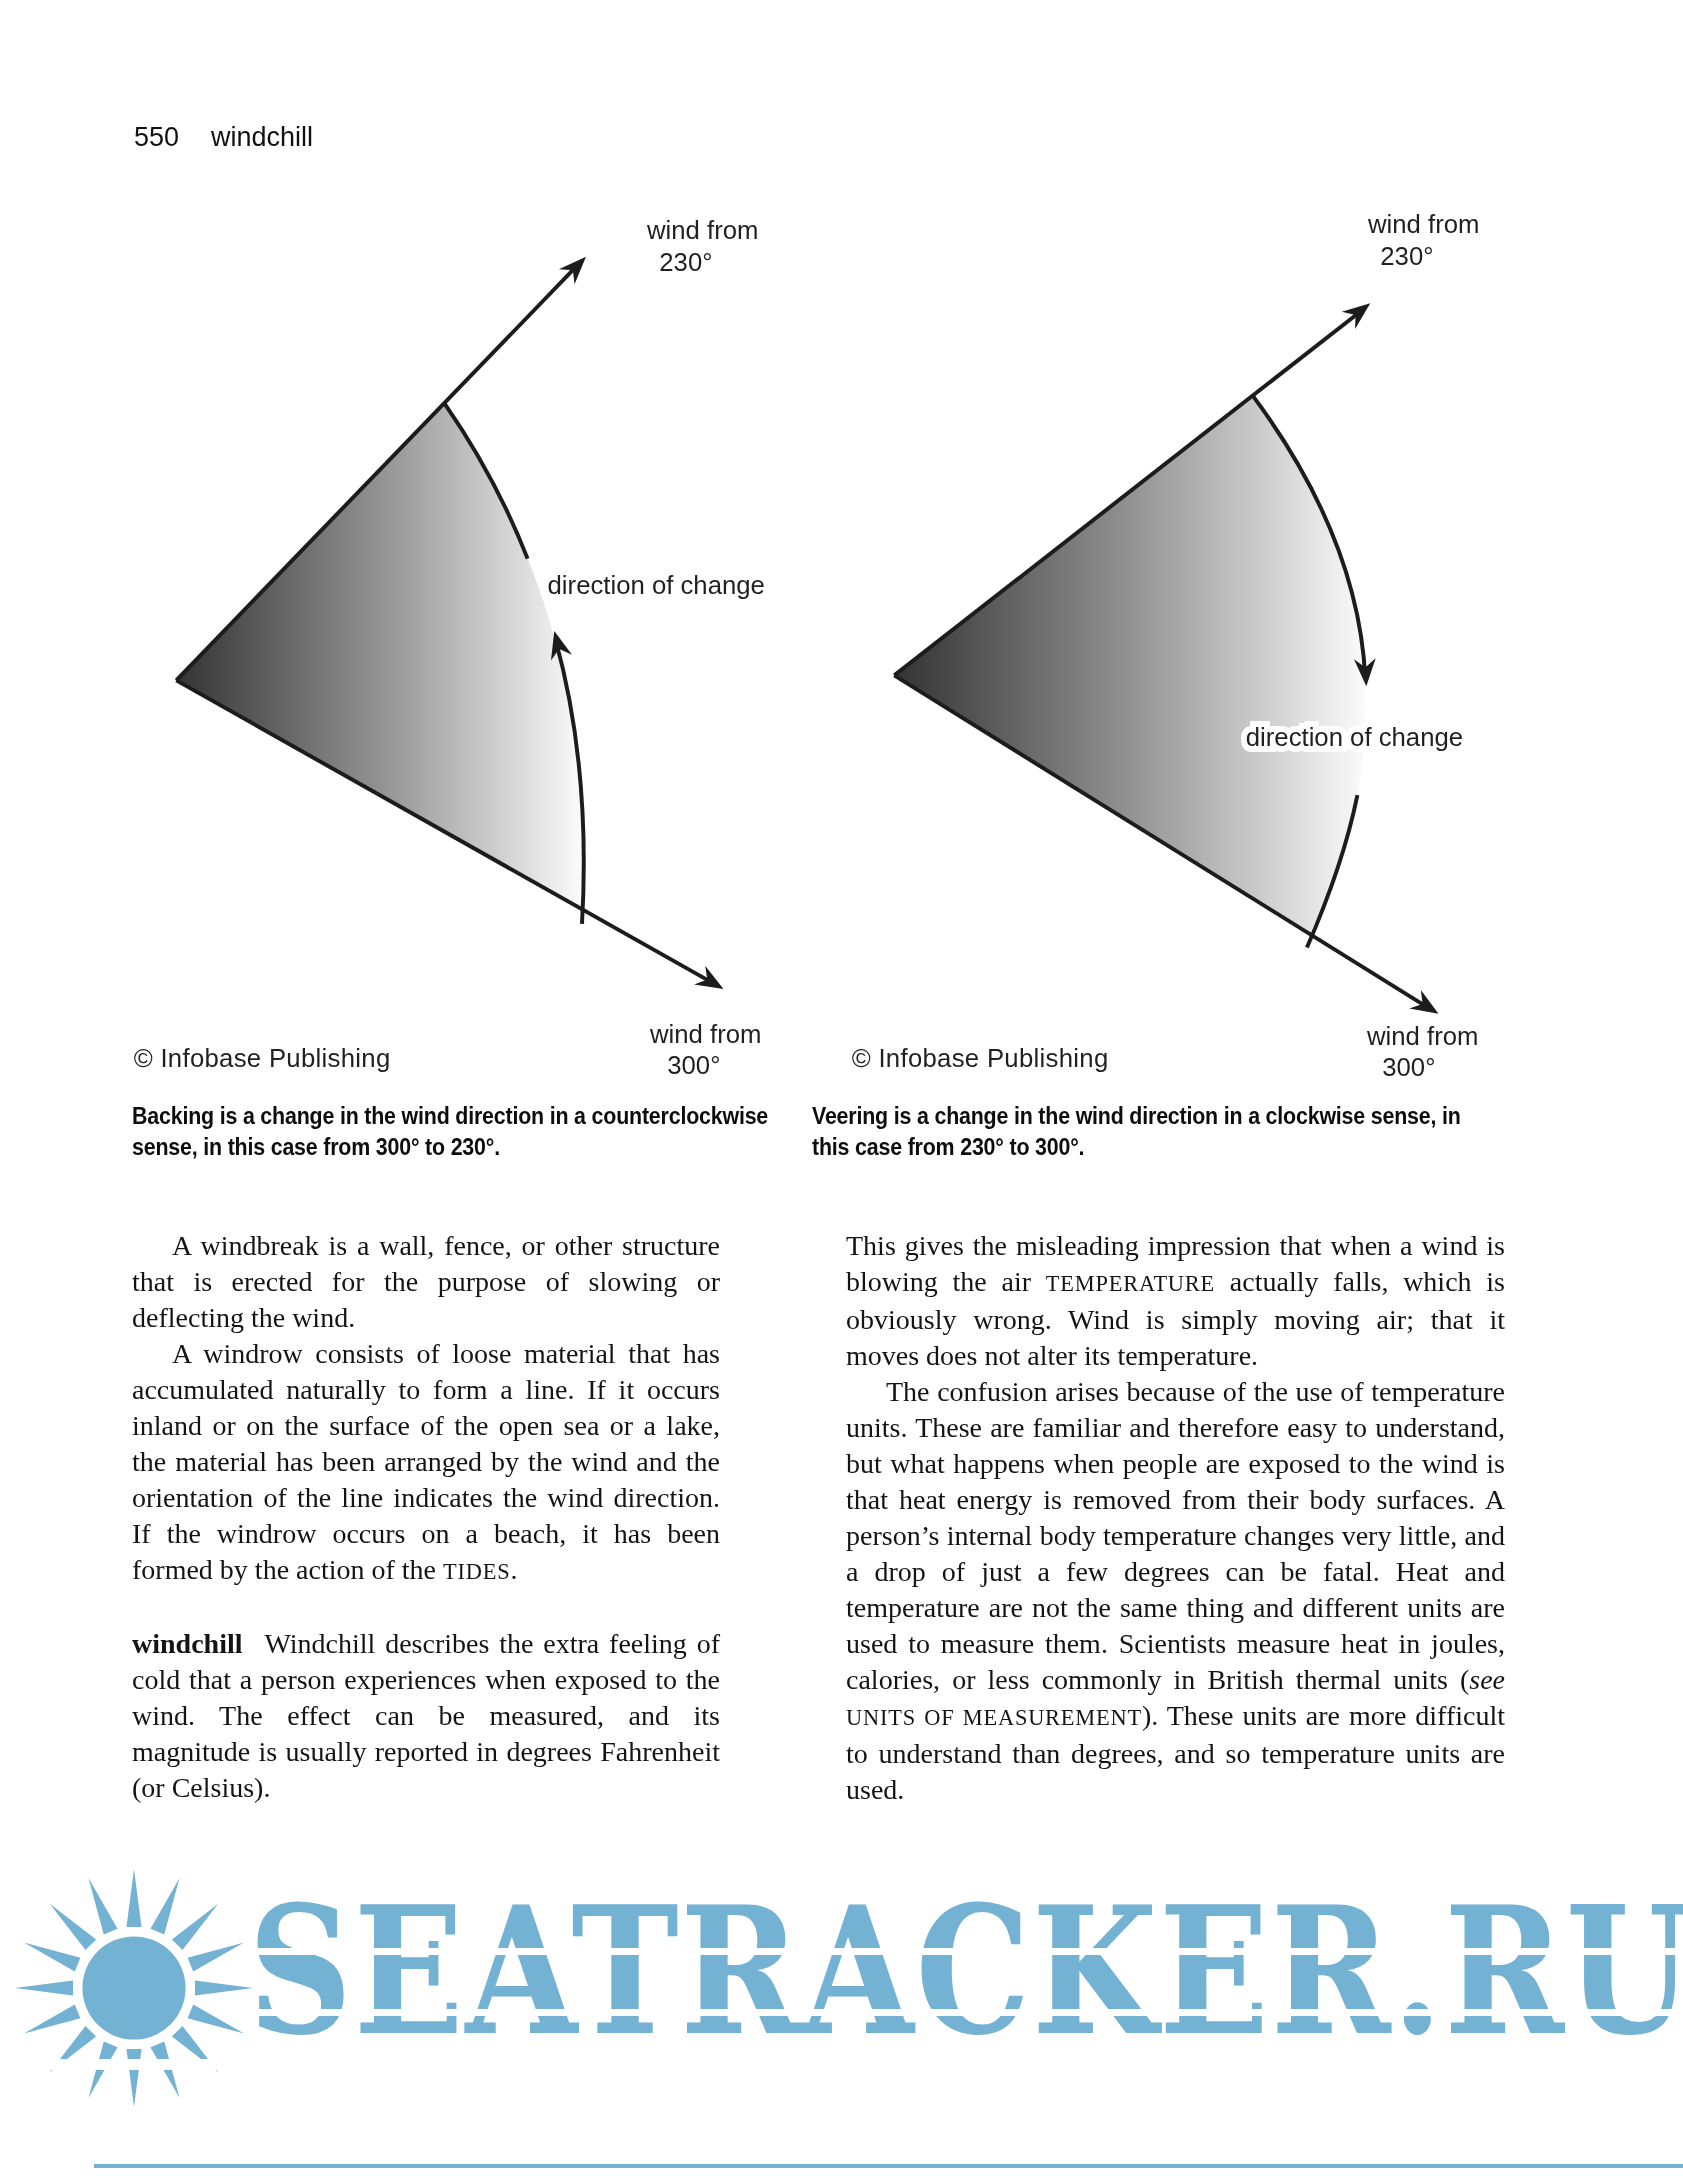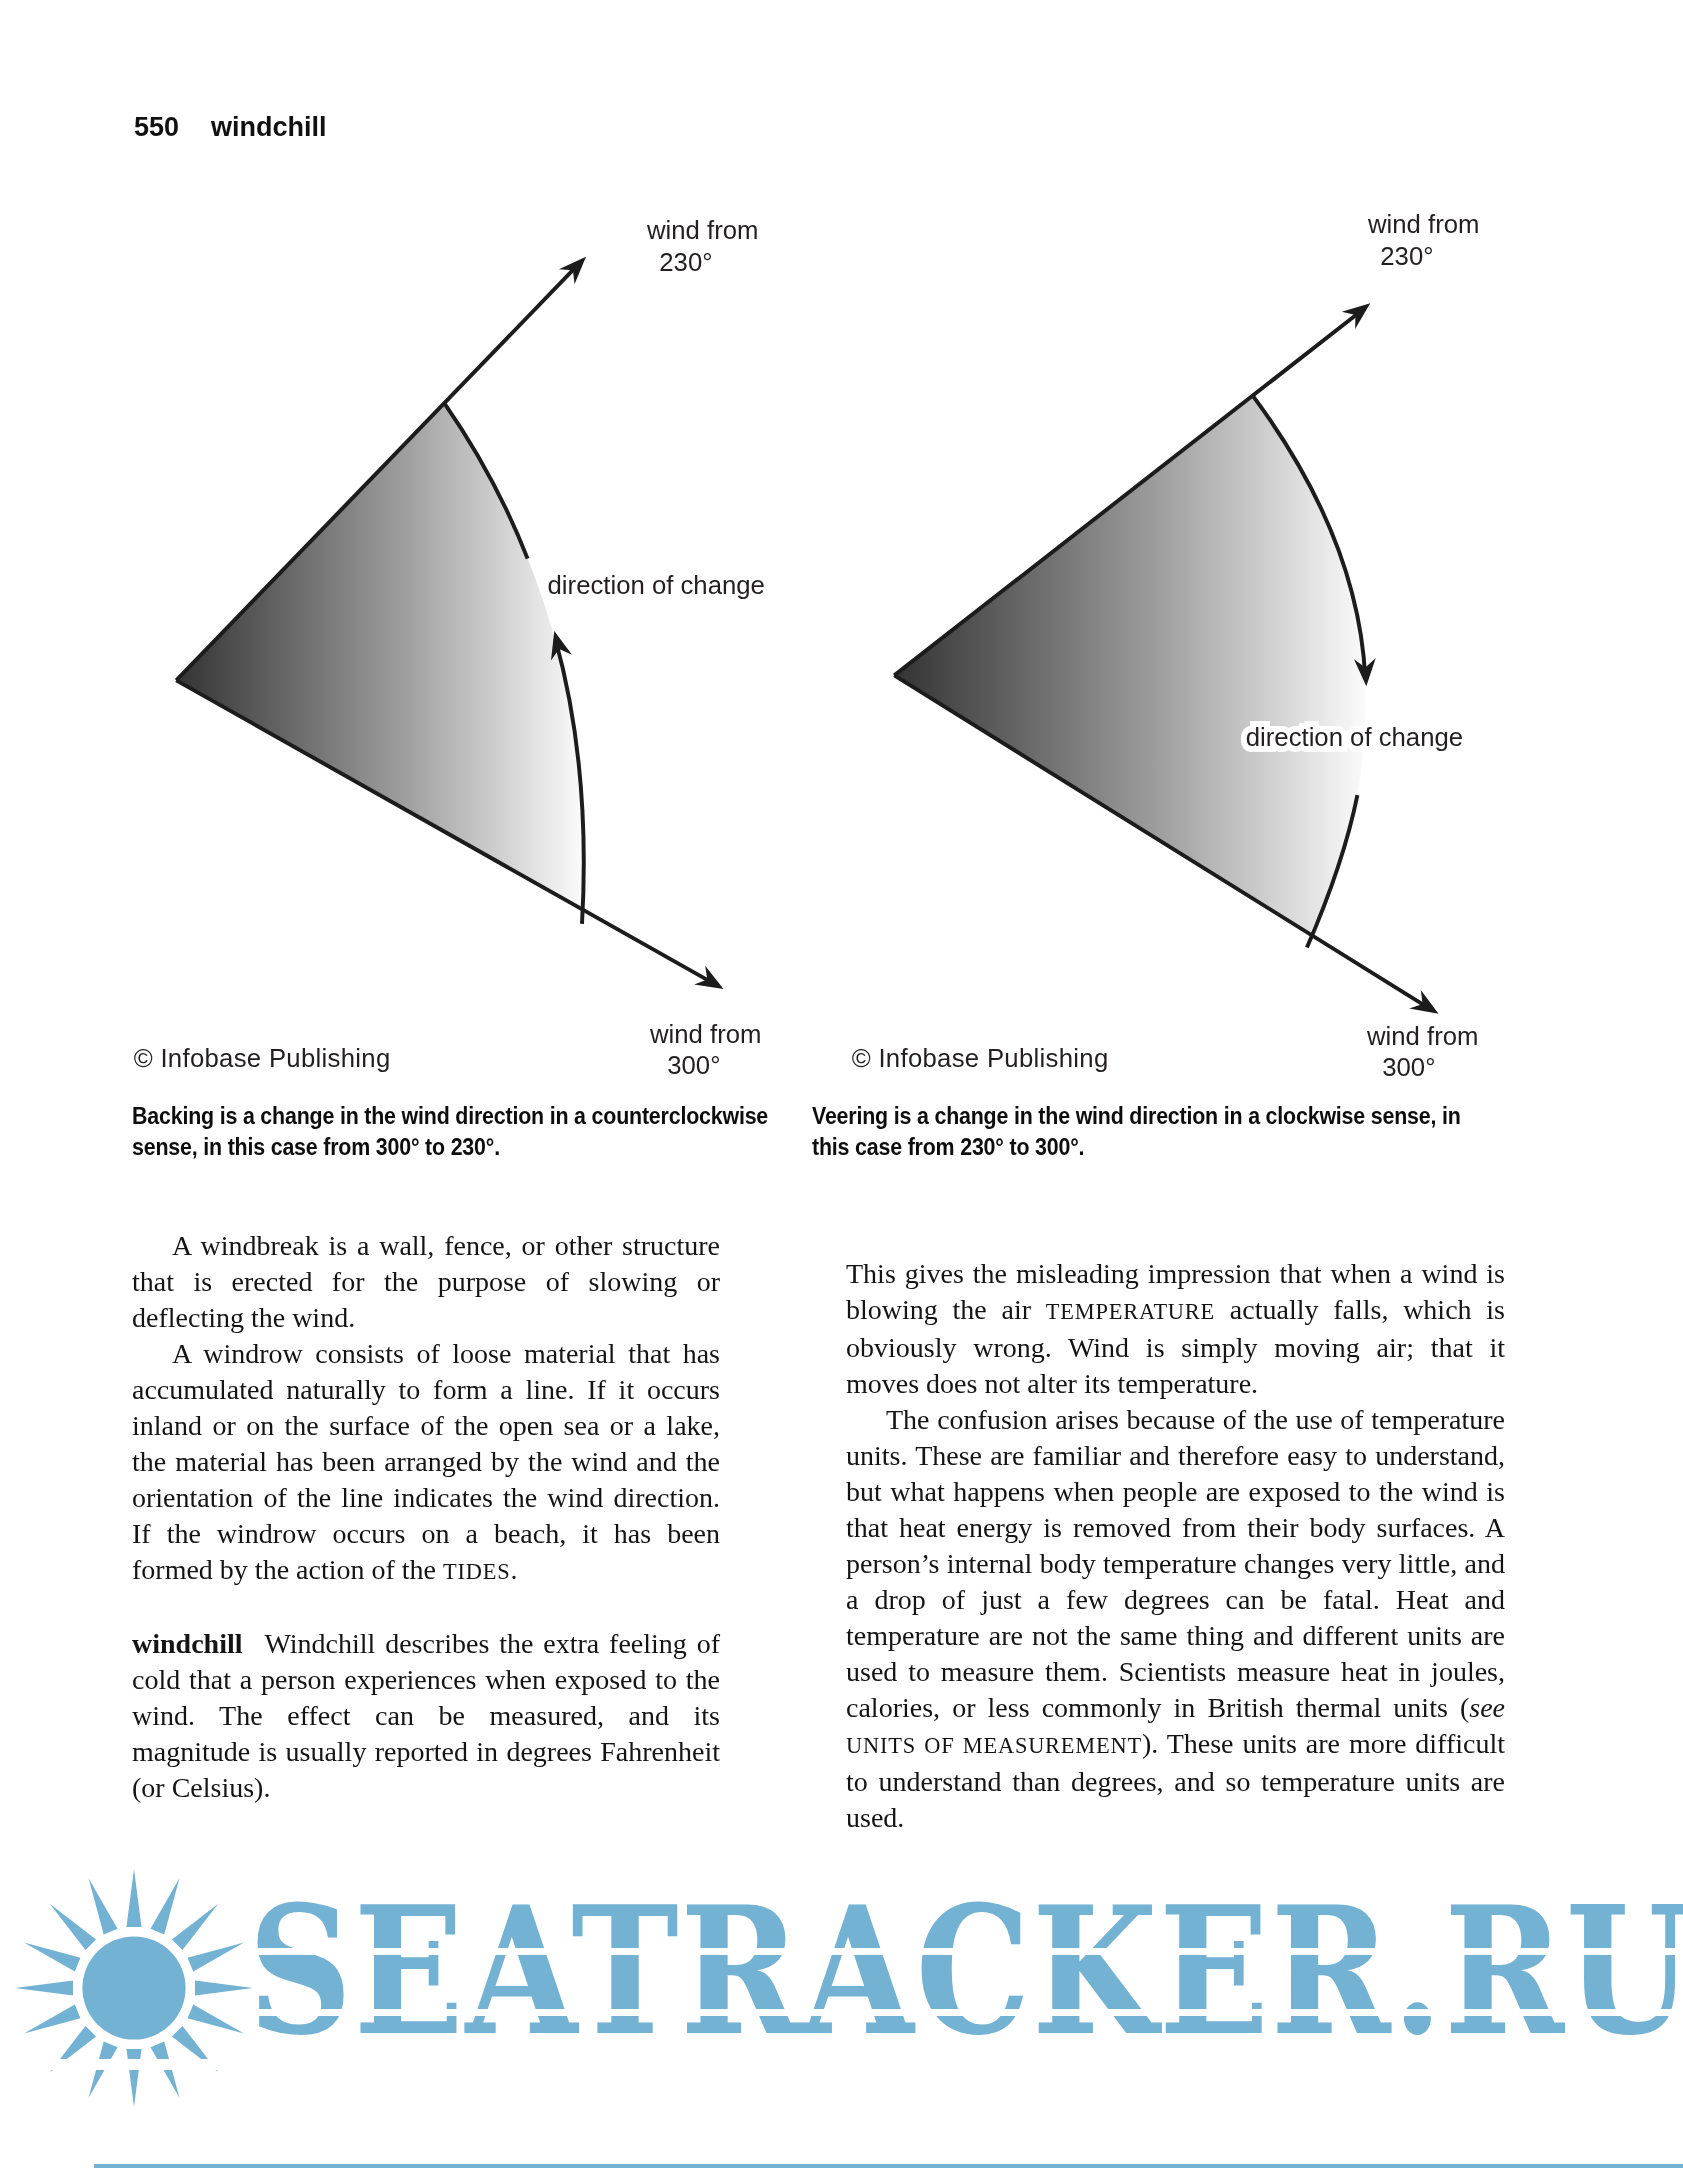--- a/index.html
+++ b/index.html
@@ -1,38 +1,38 @@
 <!DOCTYPE html>
 <html><head>
 <meta charset="utf-8">
 <style>
   html,body{margin:0;padding:0;background:#e8e8e8;}
   .page{position:relative;width:1683px;height:2178px;background:#ffffff;overflow:hidden;
         font-family:"Liberation Serif",serif;color:#1a1a1a;}
   
-  .hdr{position:absolute;left:134px;top:112px;font-family:"Liberation Sans",sans-serif;
-       font-weight:bold;font-size:27px;color:#111;}
+  .hdr{position:absolute;left:134px;top:122px;font-family:"Liberation Sans",sans-serif;
+       font-weight:normal;font-size:27px;color:#111;}
   .hdr .num{display:inline-block;margin-right:32px;}
   
   .figsvg{position:absolute;width:693px;height:950px;}
   .figL{left:94px;top:144px;}
   .figR{left:812px;top:144px;}
   .figsvg text{font-family:"Liberation Sans",sans-serif;fill:#231f20;font-size:26px;}
   .arclabel{font-size:27px;stroke:#ffffff;stroke-width:12px;paint-order:stroke;}
   .credit{font-size:21px;letter-spacing:0.3px;}
   
   .cap{position:absolute;width:727px;font-family:"Liberation Sans",sans-serif;font-weight:bold;
        font-size:23px;line-height:31px;letter-spacing:-0.2px;color:#0d0d0d;
        transform:scaleX(0.93);transform-origin:left top;}
   .capL{left:132px;top:1101px;}
   .capR{left:812px;top:1101px;}
   
   .col{position:absolute;top:1228px;font-size:28px;line-height:36px;text-align:justify;color:#141414;}
   .colL{left:132px;width:588px;}
-  .colR{left:846px;width:659px;margin-top:28px;}
+  .colR{left:846px;width:659px;}
   .col p{margin:0;text-indent:40px;}
   .col p.noind{text-indent:0;}
   .col p.entry{margin-top:36px;text-indent:0;}
   .term{font-weight:bold;margin-right:22px;}
   .sc{font-size:0.8em;letter-spacing:0.8px;}
   .it{font-style:italic;}
   
   .wm{position:absolute;left:0;top:1856px;width:1428px;height:322px;pointer-events:none;}
   .wm-sun{position:absolute;left:10px;top:8px;width:248px;height:248px;}
   .wm-text{position:absolute;left:248px;top:28px;white-space:nowrap;

